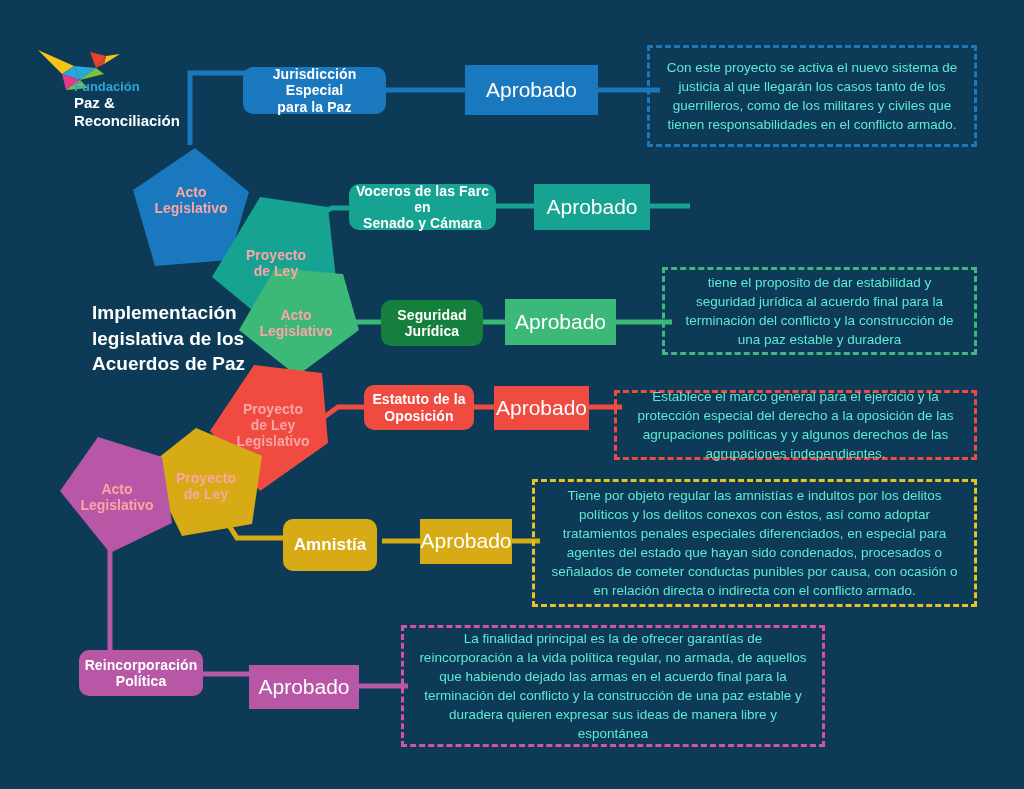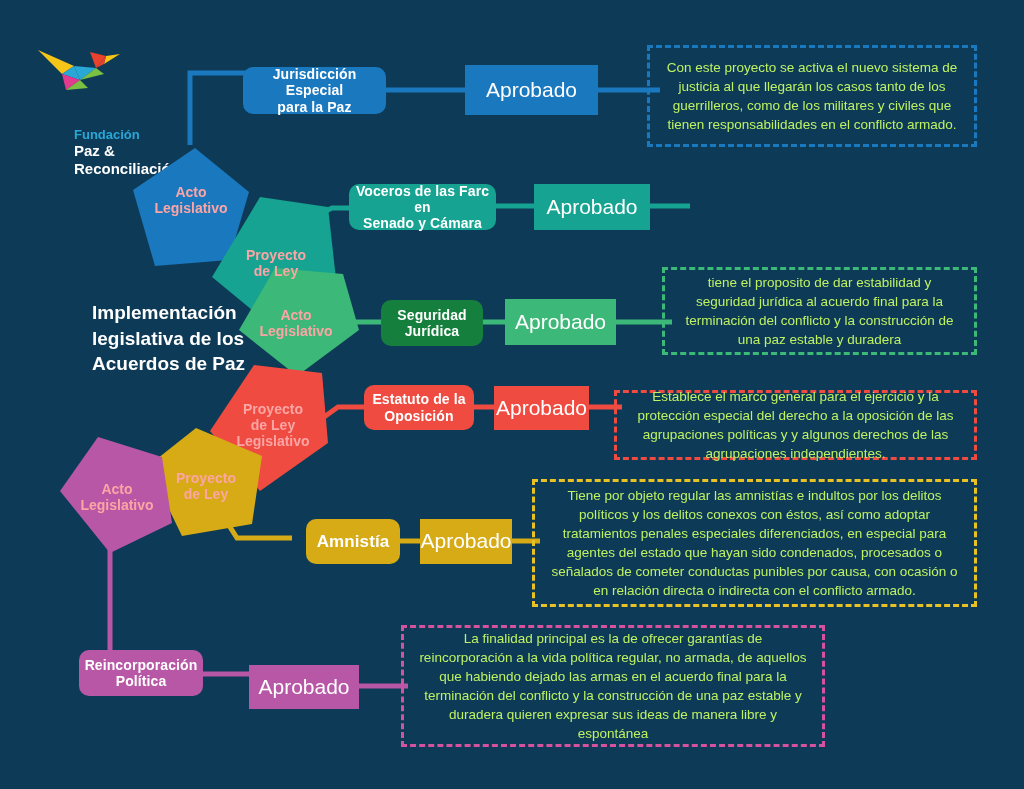--- a/index.html
+++ b/index.html
@@ -44,41 +44,40 @@
     font-size:14px;line-height:1.15;
   }
   .penta .ptxt{position:relative;z-index:2;}
   .penta svg{position:absolute;left:0;top:0;}
 
   
   .callout{
     position:absolute;
     border:3px dashed;
     box-sizing:border-box;
-    color:#bef264;
+    color:#5eead4;
     display:flex;align-items:center;justify-content:center;
     text-align:center;
     font-size:13.5px;
     line-height:1.42;
     padding:8px 14px;
   }
 
   
   #heading{
     position:absolute;
     color:#ffffff;font-weight:bold;font-size:19px;line-height:1.35;
     text-align:left;
   }
 
   
   #logo{position:absolute;left:34px;top:44px;width:180px;height:72px;}
   #logo .logo-text{
     position:absolute;left:40px;top:36px;width:140px;
     text-align:left;
-    margin-top:48px;
   }
   #logo .l1{color:#29a8d8;font-weight:bold;font-size:13px;display:block;line-height:1.1;}
   #logo .l2{color:#ffffff;font-weight:bold;font-size:15px;display:block;line-height:1.15;}
 </style>
 </head>
 <body>
 
 <div id="stage">
 
   <svg class="layer" viewBox="0 0 1024 789">
@@ -214,21 +213,21 @@
     </div>
   </div>
 
   <div class="node chip" style="left:364px;top:385px;width:110px;height:45px;background:#ef4b40;">
     <div>
       <div>Estatuto de la</div>
       <div>Oposición</div>
     </div>
   </div>
 
-  <div class="node chip" style="left:306px;top:519px;width:94px;height:45px;background:#d6ab16;font-size:17px;">
+  <div class="node chip" style="left:283px;top:519px;width:94px;height:52px;background:#d6ab16;font-size:17px;">
     <div>
       <div>Amnistía</div>
     </div>
   </div>
 
   <div class="node chip" style="left:79px;top:650px;width:124px;height:46px;background:#b757a6;">
     <div>
       <div>Reincorporación</div>
       <div>Política</div>
     </div>

